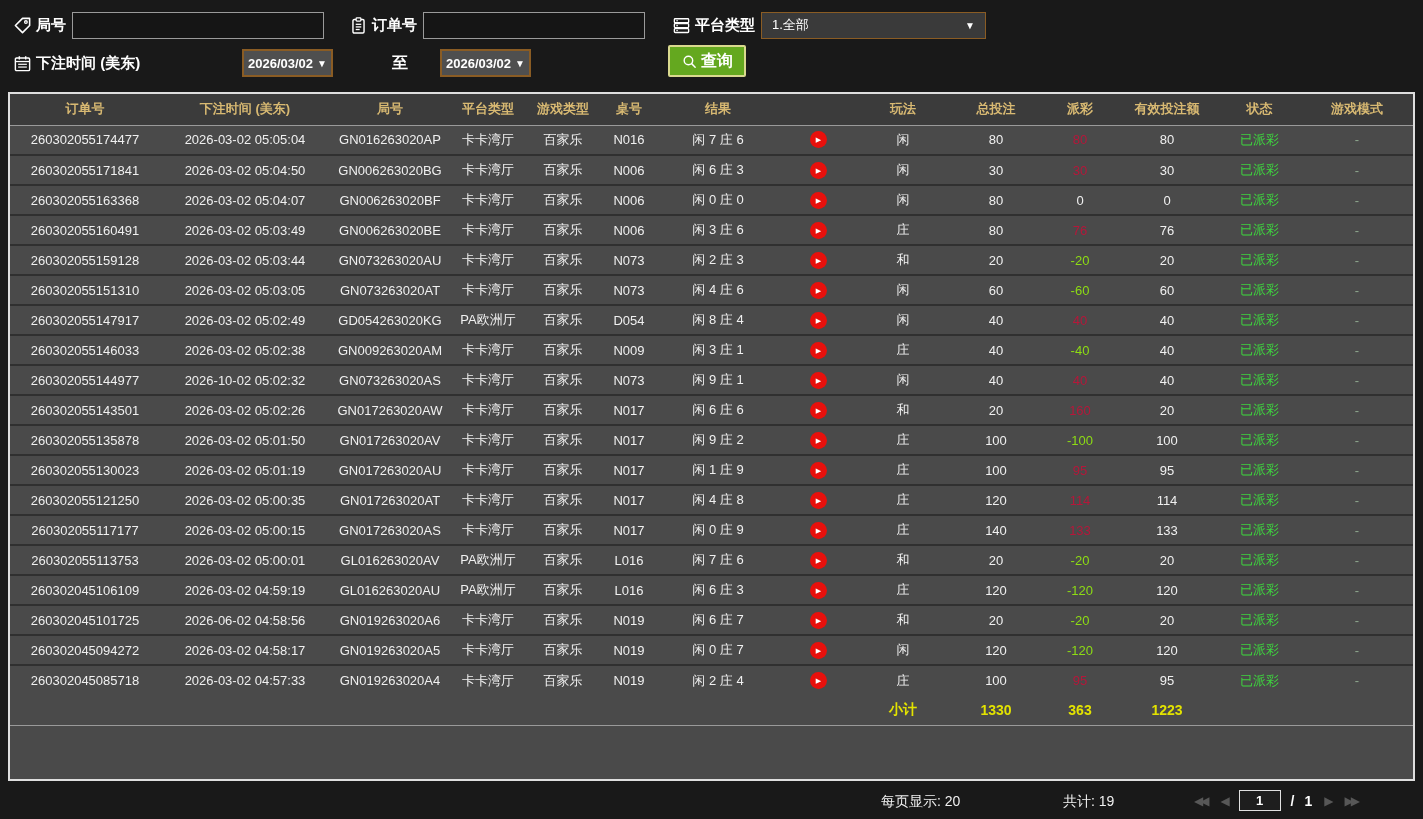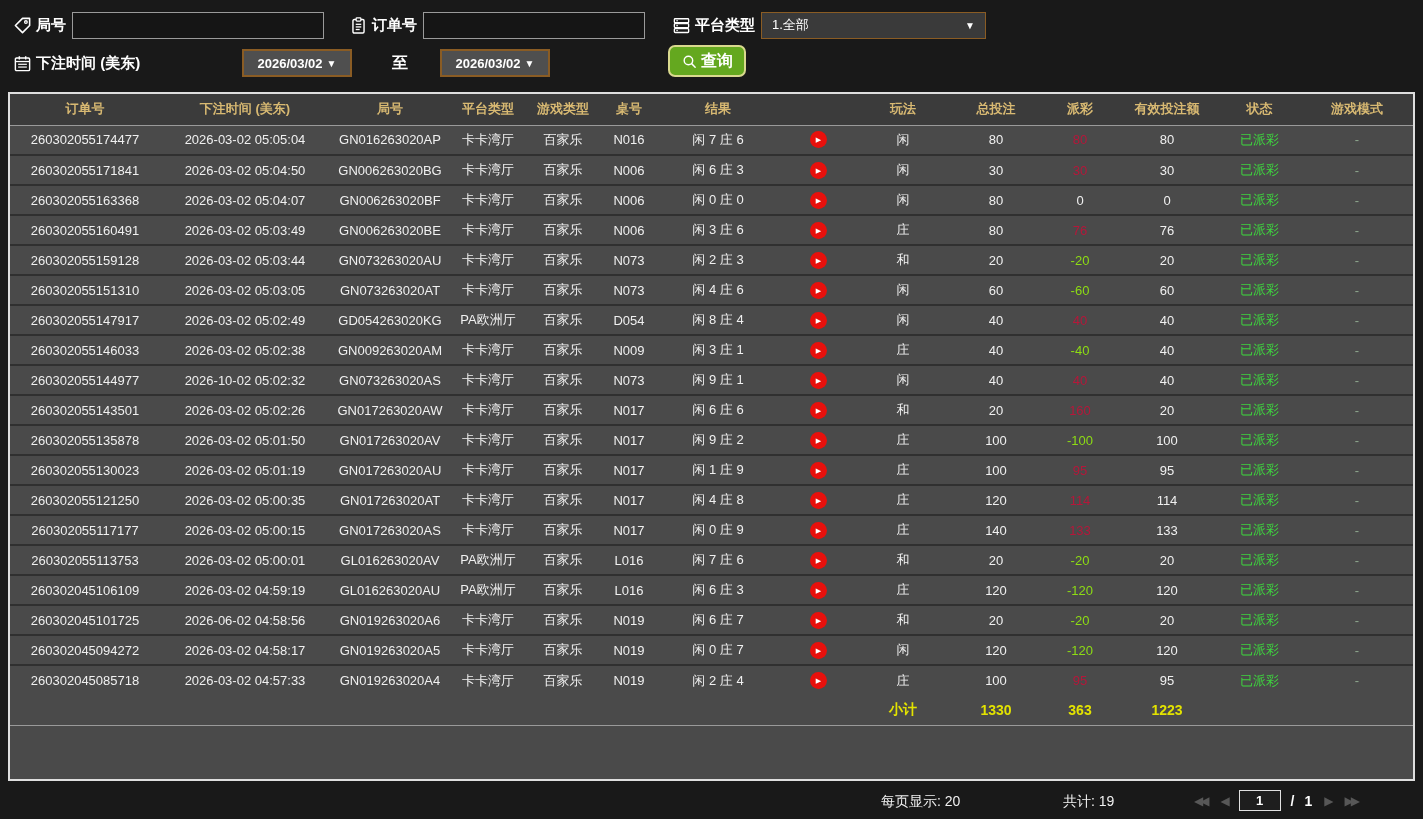--- a/index.html
+++ b/index.html
@@ -34,29 +34,29 @@
   }
   .txt-input.short{width:222px;}
   .select-box{
     width:225px;height:27px;background:#3a3a3a;border:1px solid var(--picker-border);
     display:flex;align-items:center;justify-content:space-between;
     padding:0 10px;cursor:pointer;
   }
   .select-box .sel-val{font-size:13px;color:#fff;}
   .caret{font-size:10px;color:#fff;}
   .date-box{
-    position:absolute;width:110px;height:28px;background:#4f4f4f;
+    position:absolute;width:91px;height:28px;background:#4f4f4f;
     border:2px solid var(--picker-border);display:flex;align-items:center;justify-content:center;
     gap:4px;cursor:pointer;
   }
   .date-box .date-val{font-size:13px;font-weight:bold;color:#fff;}
   .to-label{position:absolute;left:392px;font-size:16px;font-weight:bold;color:#fff;}
   .search-btn{
     position:absolute;left:668px;top:-1px;height:32px;min-width:78px;
-    background:var(--btn-green);border:2px solid #d9d98e;border-radius:7px;
+    background:var(--btn-green);border:2px solid #d9d98e;border-radius:2px;
     display:flex;align-items:center;justify-content:center;gap:3px;
     color:#fff;font-size:16px;font-weight:bold;cursor:pointer;padding:0 8px;
   }
   .search-btn svg{width:17px;height:17px;}
   
   .table-wrap{
     position:absolute;left:8px;top:92px;width:1407px;height:689px;
     border:2px solid #dedede;background:#4a4a4a;overflow:hidden;
   }
   table{width:100%;border-collapse:collapse;table-layout:fixed;}

